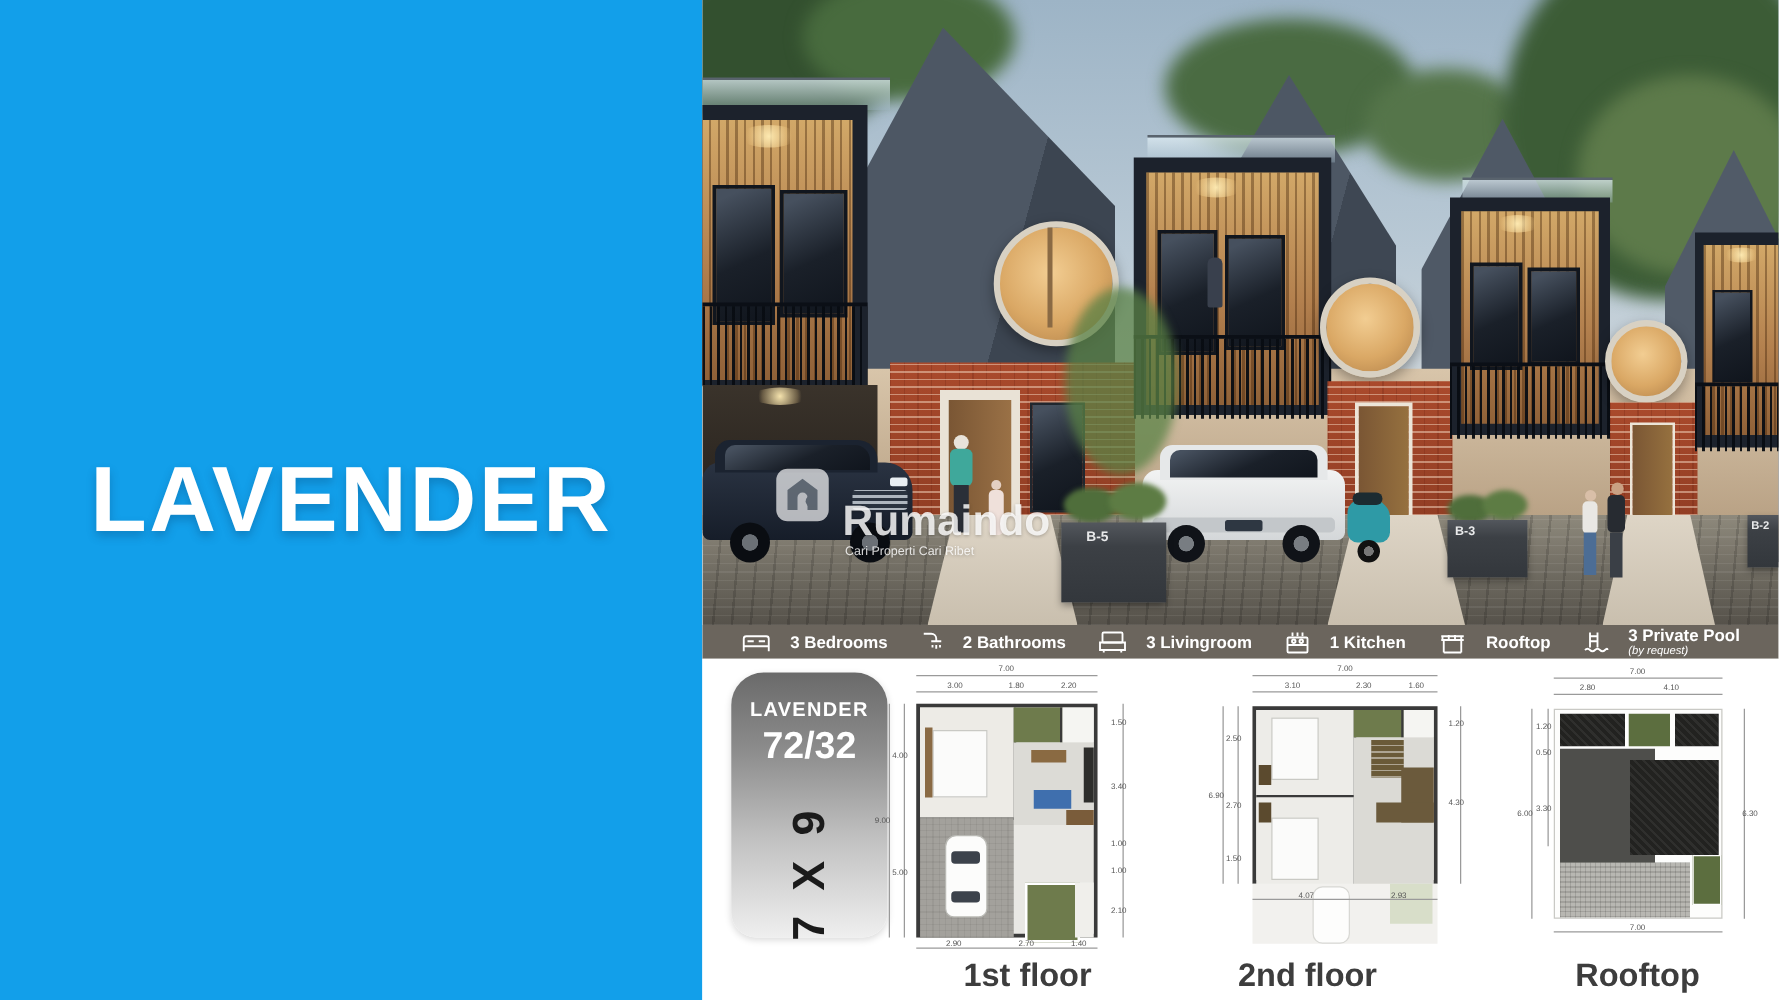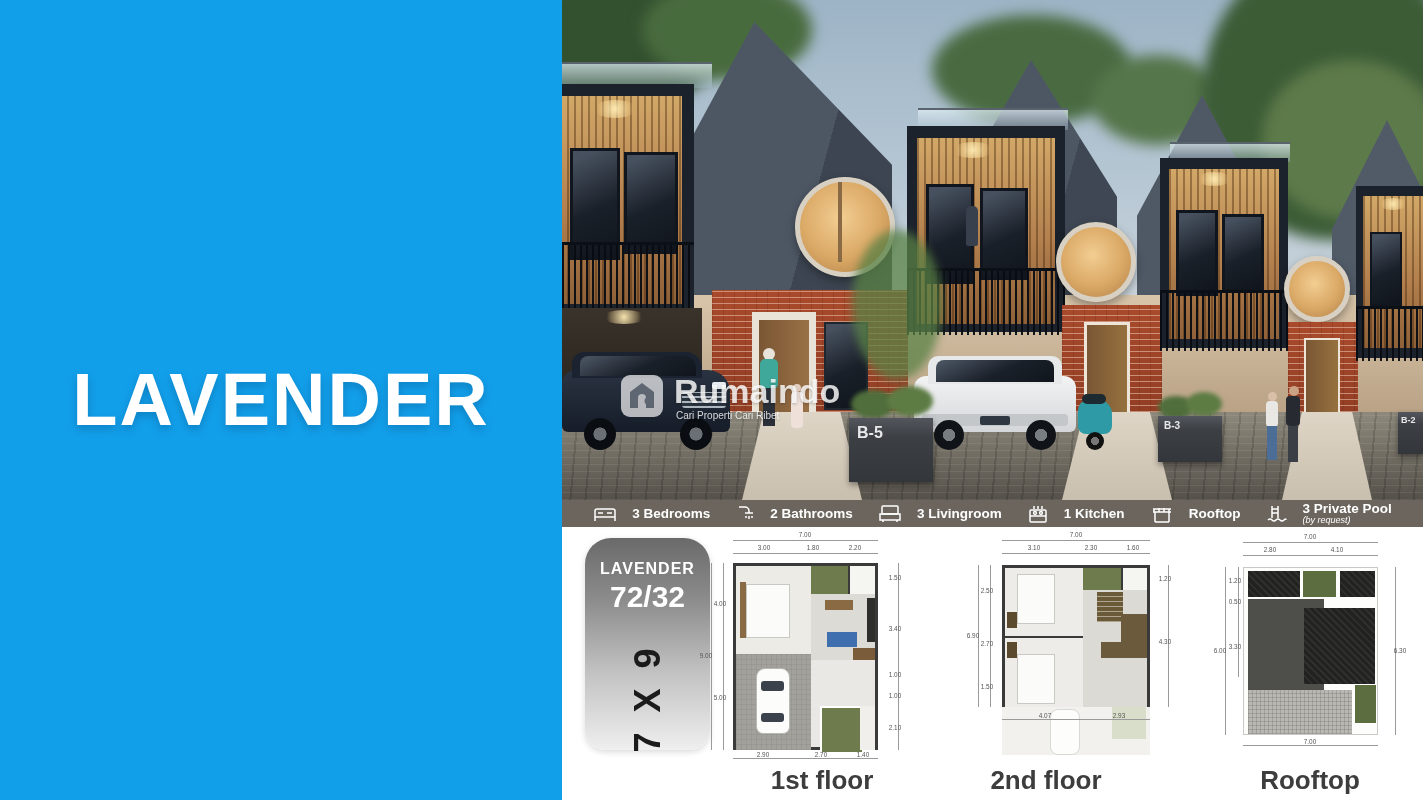--- a/index.html
+++ b/index.html
@@ -37,21 +37,21 @@
     linear-gradient(180deg,#aa4a2c,#8e3c23);}
   .beige{background:linear-gradient(180deg,#d8c5aa,#b29a7d);}
   .pavers{background:
     repeating-linear-gradient(95deg,rgba(0,0,0,.14) 0 2px,rgba(0,0,0,0) 2px 15px),
     repeating-linear-gradient(0deg,rgba(255,255,255,.07) 0 1px,rgba(0,0,0,0) 1px 7px),
     linear-gradient(180deg,#8e897c 0%,#6e6a60 55%,#55514a 100%);}
   .walkway{background:linear-gradient(180deg,#ded5c6,#c9bfae);}
   .planter{background:linear-gradient(180deg,#53575d 0%,#3c4045 30%,#33373c 100%);box-shadow:0 3px 6px rgba(0,0,0,.4);}
   .planter-label{color:#e8e9ea;font-weight:700;}
   .plant{position:absolute;border-radius:50%;background:#4f6e3b;filter:blur(2px);}
-  .wm{color:rgba(255,255,255,.82);text-shadow:0 1px 3px rgba(0,0,0,.25);}
+  .wm{color:rgba(255,255,255,.82);text-shadow:0 1px 3px rgba(0,0,0,.25);margin-top:26px;}
 
   
   .features{position:absolute;left:0;top:500px;width:861px;height:27px;background:#6B655D;
     display:flex;align-items:center;justify-content:space-evenly;padding:0 6px;box-sizing:border-box;}
   .feat{display:flex;align-items:center;gap:15px;color:#fff;}
   .feat-label{font-size:13.5px;font-weight:700;white-space:nowrap;}
   .feat-sub{font-size:9px;font-style:italic;line-height:1;}
   .feat svg{display:block;}
 
   
@@ -191,21 +191,21 @@
       <div class="abs" style="left:512px;top:392px;width:42px;height:58px;">
         <div class="abs" style="left:4px;top:8px;width:34px;height:34px;background:#2e9aa6;border-radius:10px 14px 8px 8px;"></div>
         <div class="abs" style="left:8px;top:2px;width:24px;height:10px;background:#1c2b31;border-radius:5px;"></div>
         <div class="abs" style="left:12px;top:40px;width:18px;height:18px;background:radial-gradient(circle,#777 30%,#111 32%);border-radius:50%;"></div>
       </div>
 
       <div class="abs" style="left:287px;top:396px;width:84px;height:86px;">
         <div class="plant" style="left:2px;top:-6px;width:44px;height:28px;"></div>
         <div class="plant" style="left:38px;top:-10px;width:46px;height:30px;background:#5d7c44;"></div>
         <div class="planter abs" style="left:0;top:22px;width:84px;height:64px;">
-          <span class="planter-label abs" style="left:8px;top:6px;font-size:16px;">B-5</span>
+          <span class="planter-label abs" style="left:20px;top:6px;font-size:11px;">B-5</span>
         </div>
       </div>
       <div class="abs" style="left:596px;top:400px;width:64px;height:62px;">
         <div class="plant" style="left:0;top:-4px;width:36px;height:22px;"></div>
         <div class="plant" style="left:28px;top:-8px;width:36px;height:24px;background:#5d7c44;"></div>
         <div class="planter abs" style="left:0;top:16px;width:64px;height:46px;">
           <span class="planter-label abs" style="left:6px;top:4px;font-size:10px;">B-3</span>
         </div>
       </div>
       <div class="abs" style="left:836px;top:398px;width:26px;height:56px;">

